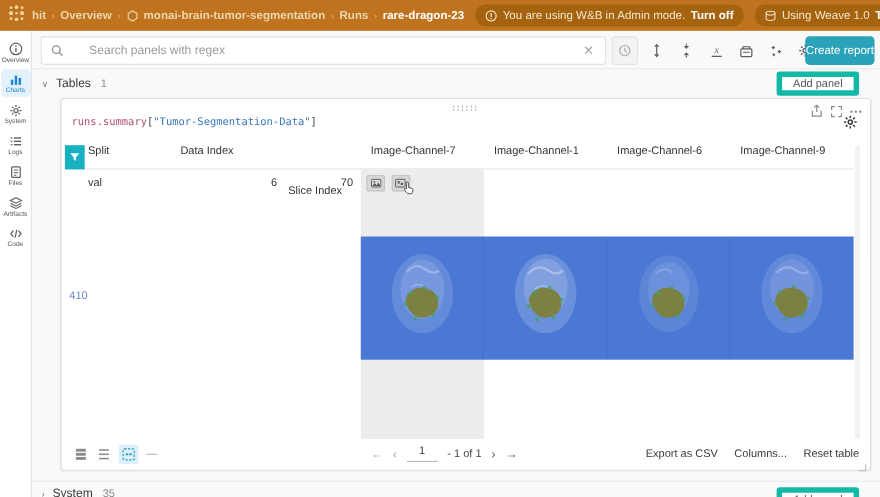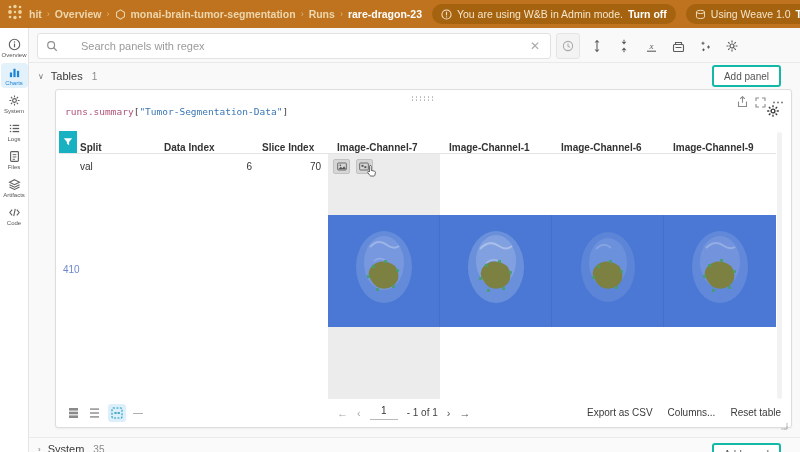--- a/index.html
+++ b/index.html
@@ -47,41 +47,41 @@
   .btn-teal{position:absolute;left:703px;top:5px;width:63px;height:26px;background:#2aa2b8;
     border:none;border-radius:4px;color:#fff;font-size:10.5px;font-family:"Liberation Sans",sans-serif;
     cursor:pointer;padding:0;}
   
   .strip{position:absolute;left:0;right:0;height:27px;border-top:1px solid #eaeaea;
     display:flex;align-items:center;font-size:11px;color:#3a3a3a;}
   .strip .caret{margin-left:9px;font-size:8px;color:#777;}
   .strip .stitle{margin-left:7px;}
   .strip .scount{margin-left:9px;font-size:10px;color:#8a8a8a;}
   .btn-plain{position:absolute;right:19px;top:2px;height:22px;padding:0 10px;background:#fff;
-    border:2px solid #14b8a6;border-radius:3px;font-size:10px;color:#555;
+    border:5px solid #14b8a6;border-radius:3px;font-size:10px;color:#555;
     font-family:"Liberation Sans",sans-serif;cursor:pointer;}
   .strip-tables{top:34px;}
   .strip-system{top:409px;height:43px;background:#fafafa;align-items:flex-start;}
   .strip-system .inner{display:flex;align-items:center;margin-top:5px;}
   
   .panel{position:absolute;left:26px;top:61px;width:737px;height:339px;background:#fff;
     border:1px solid #ddd;border-radius:3px;box-shadow:0 1px 2px rgba(0,0,0,.05);}
   .drag-dots{position:absolute;left:50%;top:6px;transform:translateX(-50%);
     display:grid;grid-template-columns:repeat(6,4px);grid-template-rows:3px 3px;cursor:grab;}
   .drag-dots i{width:1.5px;height:1.5px;background:#b5b5b5;border-radius:50%;}
   .p-ico{position:absolute;top:4px;width:12px;height:12px;color:#8b8b8b;cursor:pointer;}
   .code-line{position:absolute;left:9px;top:16px;font-family:"DejaVu Sans Mono",monospace;
     font-size:9.5px;white-space:pre;cursor:text;}
   .code-obj{color:#b05279;}
   .code-br{color:#444;}
   .code-str{color:#3a76b5;}
   .gear-right{position:absolute;right:11px;top:14px;width:14px;height:14px;color:#3c3c3c;cursor:pointer;}
   
   .tbl{position:absolute;left:3px;top:42px;width:717px;height:267px;font-size:10px;color:#333;}
-  .thead{display:flex;height:22px;border-bottom:1px solid #e4e4e4;align-items:flex-end;font-weight:bold;}
+  .thead{display:flex;height:22px;border-bottom:1px solid #e4e4e4;align-items:flex-start;font-weight:normal;}
   .th{padding-left:3px;overflow:hidden;white-space:nowrap;}
   .funnel-box{width:18px;height:22px;background:#17b1c1;display:flex;align-items:center;
     justify-content:center;flex:0 0 18px;cursor:pointer;}
   .col-band{position:absolute;left:269px;top:22px;width:112px;height:245px;background:#ececec;}
   .trow1{position:absolute;left:0;top:22px;width:717px;height:24px;display:flex;align-items:center;}
   .td{padding-left:3px;white-space:nowrap;}
   .num{text-align:right;padding-right:7px;}
   .cell-btn{width:17px;height:15px;background:#d6d6d6;border:1px solid #c2c2c2;border-radius:2px;
     display:inline-flex;align-items:center;justify-content:center;margin-right:3px;cursor:pointer;
     position:relative;vertical-align:middle;}
@@ -277,20 +277,21 @@
           <path d="M4.5 8.5v2.6M3.2 9.8h2.6" stroke="currentColor" stroke-width="1"></path>
         </svg>
     </span>
     <span class="ti">
       <svg width="14" height="14" viewBox="0 0 14 14">
           <circle cx="7" cy="7" r="2" fill="none" stroke="currentColor" stroke-width="1.2"></circle>
           <path d="M7 1.5v2M7 10.5v2M1.5 7h2M10.5 7h2M3.2 3.2l1.4 1.4M9.4 9.4l1.4 1.4M10.8 3.2L9.4 4.6M4.6 9.4l-1.4 1.4" stroke="currentColor" stroke-width="1.2"></path>
         </svg>
     </span>
   </div>
+  <button class="btn-teal">Create report</button>
 
   <div class="strip strip-tables">
     <span class="caret">∨</span>
     <span class="stitle">Tables</span>
     <span class="scount">1</span>
     <button class="btn-plain">Add panel</button>
   </div>
 
   <div class="panel">
     <span class="drag-dots">
@@ -336,21 +337,21 @@
 
     <div class="tbl">
       <div class="thead">
         <div class="funnel-box">
           <svg width="10" height="10" viewBox="0 0 12 12">
               <path d="M1 1.5h10L7.3 6v4L4.7 8.2V6z" fill="#fff"></path>
             </svg>
         </div>
         <div class="th" style="width:84px;">Split</div>
         <div class="th" style="width:98px;">Data Index</div>
-        <div class="th" style="width:69px;">Slice Index</div>
+        <div class="th" style="width:69px;margin-top:36px;">Slice Index</div>
         <div class="th" style="width:112px;padding-left:9px;">Image-Channel-7</div>
         <div class="th" style="width:112px;padding-left:9px;">Image-Channel-1</div>
         <div class="th" style="width:112px;padding-left:9px;">Image-Channel-6</div>
         <div class="th" style="width:112px;padding-left:9px;">Image-Channel-9</div>
       </div>
 
       <div class="col-band"></div>
 
       <div class="trow1">
         <div style="width:18px;"></div>

